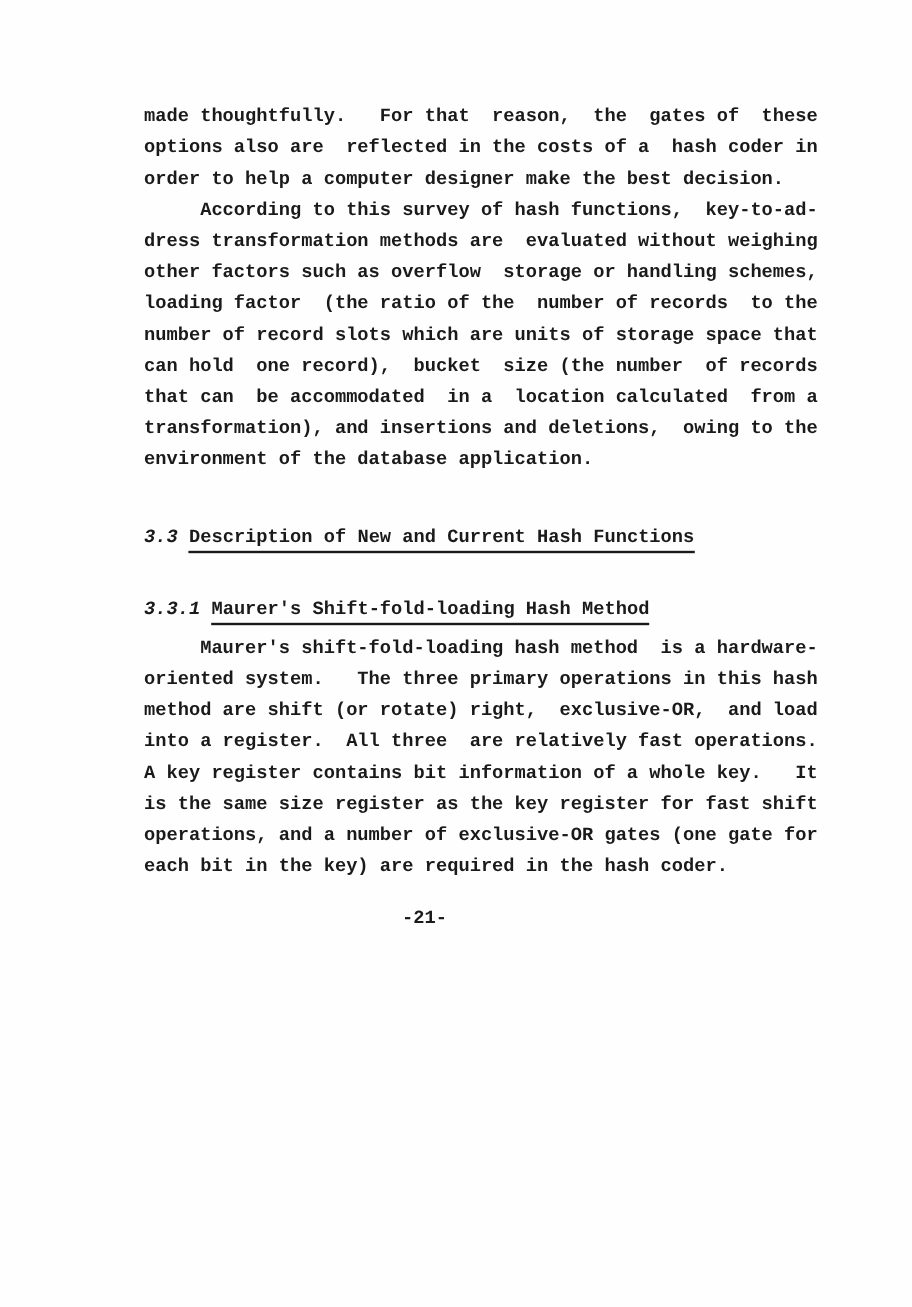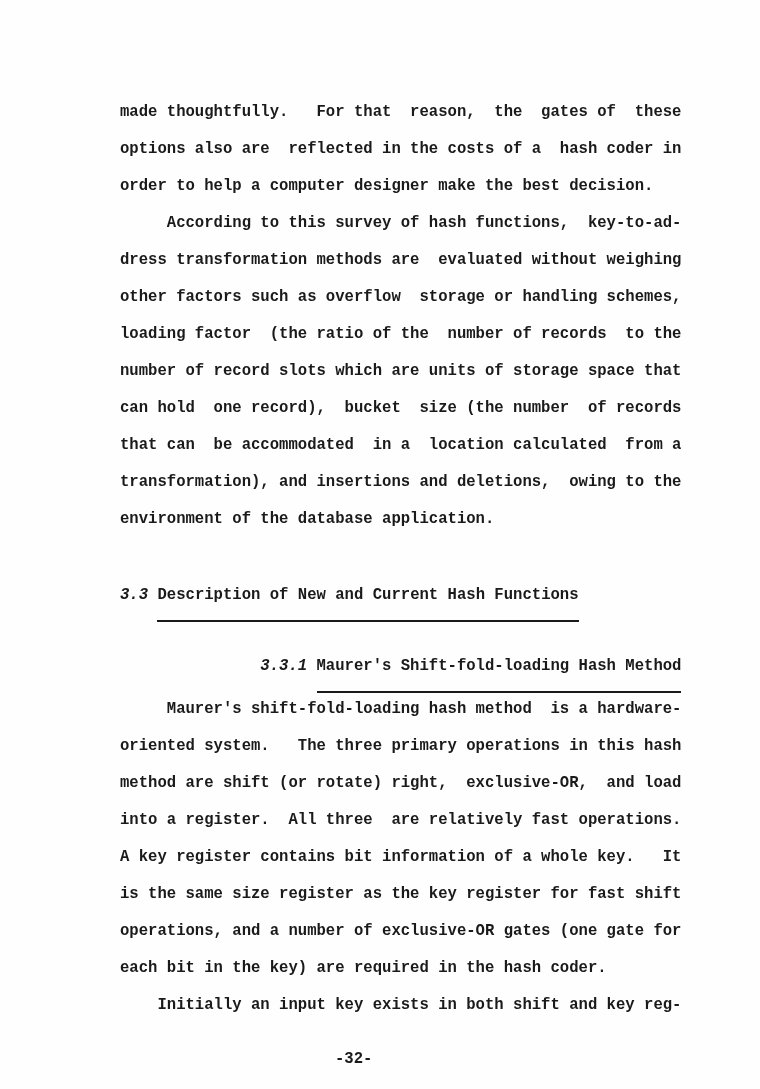--- a/index.html
+++ b/index.html
@@ -14,40 +14,40 @@
     background: #fefefe;
     overflow: hidden;
     font-family: "Liberation Mono", "DejaVu Sans Mono", monospace;
     font-weight: 700;
     font-size: 15.6px;
     color: #1a1a1a;
   }
   .text-column {
     position: absolute;
     left: 120px;
-    top: 94px;
-    line-height: 37px;
+    top: 84px;
+    line-height: 26px;
   }
   .para {
     white-space: pre;
   }
   .heading-line {
     white-space: pre;
   }
   .heading-number {
     display: inline-block;
     margin-right: 9.4px; 
     font-style: italic;
   }
   .underlined {
     border-bottom: 2px solid currentColor;
-    padding-bottom: 16px;
+    padding-bottom: 2px;
   }
   .gap-before-section { margin-top: 39px; }
-  .gap-before-subsection { margin-top: 34px; text-align: right; }
+  .gap-before-subsection { margin-top: 34px; }
   .gap-after-subsection { margin-top: 6px; }
   .page-number {
     white-space: pre;
     margin-top: 17px;
     margin-left: 215px; 
   }
 </style>
 </head>
 <body>
 
@@ -74,18 +74,17 @@
 
     <div class="para gap-after-subsection">     Maurer's shift-fold-loading hash method  is a hardware-
 oriented system.   The three primary operations in this hash
 method are shift (or rotate) right,  exclusive-OR,  and load
 into a register.  All three  are relatively fast operations.
 A key register contains bit information of a whole key.   It
 is the same size register as the key register for fast shift
 operations, and a number of exclusive-OR gates (one gate for
 each bit in the key) are required in the hash coder.</div>
 
-    <div class="para">    Initially an input key exists in both shift and key reg-</div>
 
-    <div class="page-number">-32-</div>
+    <div class="page-number">-21-</div>
 
   </div>
 </div>
 
 </body></html>

